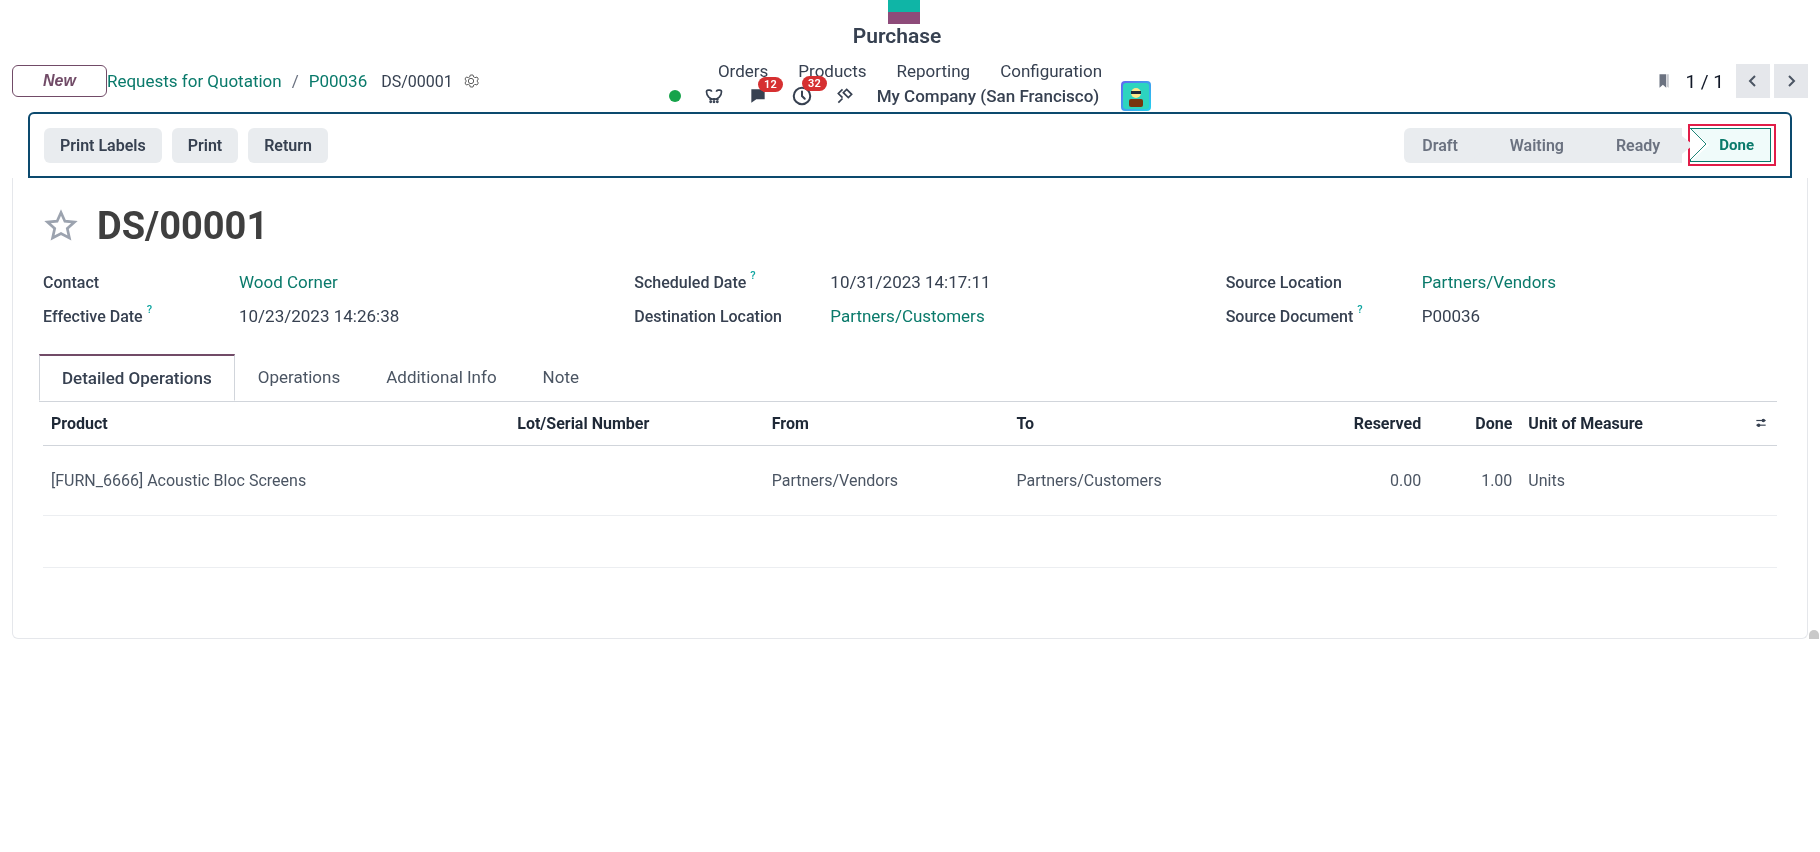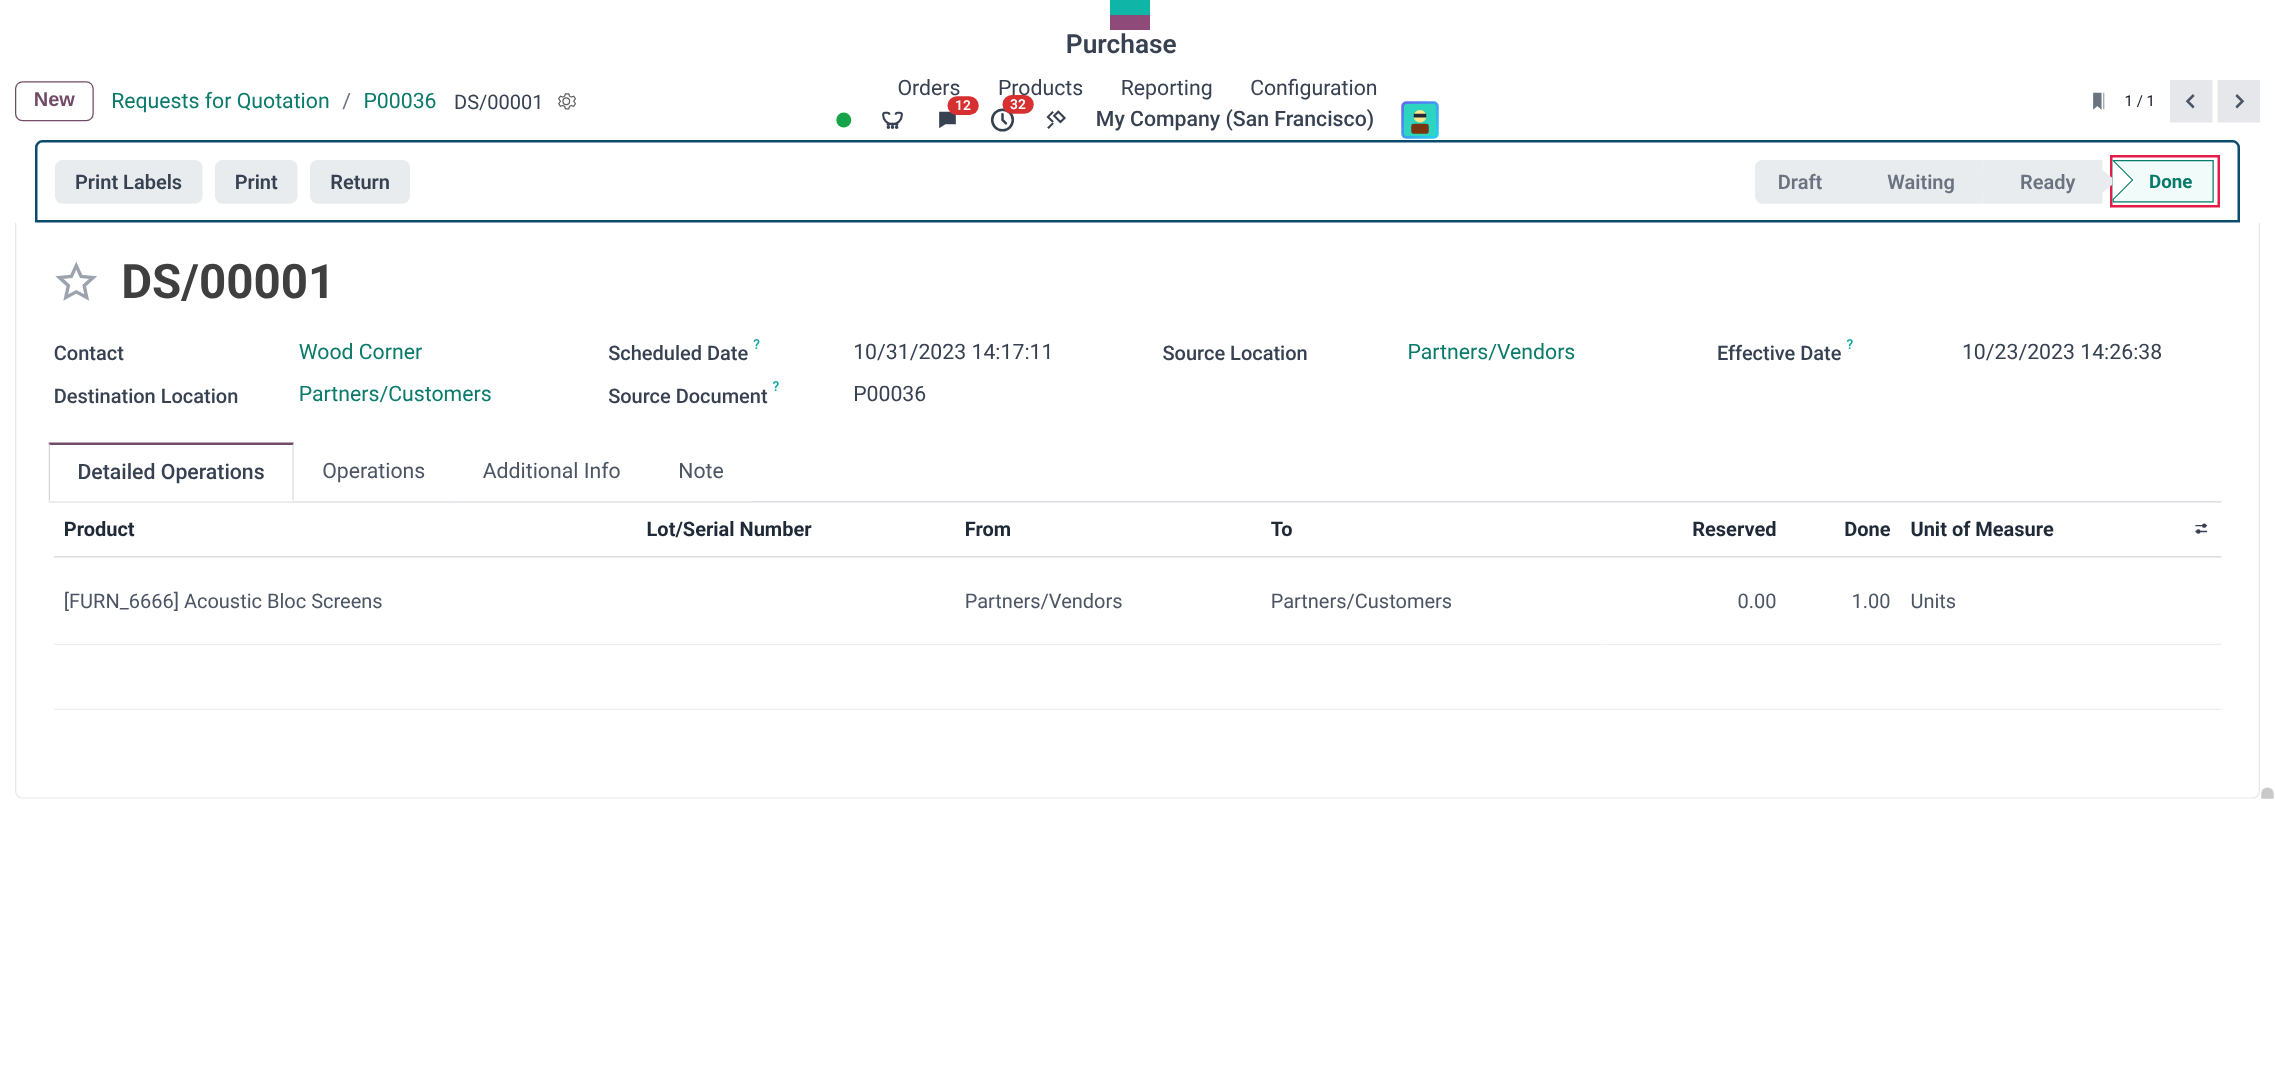--- a/index.html
+++ b/index.html
@@ -14,30 +14,30 @@
 .topnav-spacer { flex: 1; }
 .topnav-right { display: flex; align-items: center; gap: 22px; }
 .status-dot { width: 12px; height: 12px; border-radius: 50%; background: #16a34a; }
 .icon-btn { position: relative; cursor: pointer; color: #374151; }
 .badge { position: absolute; top: -9px; right: -14px; background: #d63031; color: #fff; font-size: 11px; border-radius: 10px; padding: 1px 6px; font-weight: 600; }
 .company-name { font-size: 17px; font-weight: 500; }
 .avatar { width: 30px; height: 30px; border-radius: 4px; background: linear-gradient(135deg,#6366f1,#22d3ee); display:flex; align-items:center; justify-content:center; color:#fff; font-weight:700; font-size:13px;}
 
 
 .subbar { display: flex; align-items: center; padding: 8px 12px 14px 12px; }
-.new-btn { border: 1.5px solid #714b67; color: #714b67; background: #fff; font-weight: 600; padding: 6px 14px; border-radius: 6px; font-size: 16px; margin-right: 14px; cursor: pointer; }
+.new-btn { border: 1.5px solid #714b67; color: #714b67; background: #fff; font-weight: 600; padding: 6px 30px; border-radius: 6px; font-size: 16px; cursor: pointer; font-style: italic; }
 .breadcrumbs { display: flex; gap: 14px; }
 .breadcrumb-line1 { display: flex; align-items: center; gap: 10px; font-size: 17px; }
 .bc-link { color: #0a7a6b; cursor: pointer; }
 .bc-sep { color: #6b7280; }
 .breadcrumb-line2 { display: flex; align-items: center; gap: 10px; color: #374151; font-size: 16px; }
 .gear-icon { color: #5f5f5f; cursor: pointer; }
 .subbar-spacer { flex: 1; }
 .pager-area { display: flex; align-items: center; gap: 12px; }
-.pager-text { font-size: 12px; color: #111827; }
+.pager-text { font-size: 19px; color: #111827; }
 .pager-btns { display:flex; }
 .pager-btn { width: 34px; height: 34px; background: #e5e7eb; display: flex; align-items: center; justify-content: center; cursor: pointer; color:#4b5563;}
 .pager-btn + .pager-btn { margin-left: 4px; }
 
 
 .actionbar { display: flex; align-items: center; padding: 10px 14px; border-bottom: 1px solid #e5e7eb; background: #fff; }
 .act-btn { background: #e9ecef; color: #374151; font-weight: 600; border-radius: 6px; padding: 8px 16px; font-size: 16px; margin-right: 10px; cursor: pointer; }
 .actionbar-spacer { flex: 1; }
 .status-steps { display: flex; align-items: center; }
 .step { position: relative; padding: 8px 22px 8px 30px; background: #e9ecef; color: #6b7280; font-weight: 600; font-size: 16px; }
@@ -47,21 +47,21 @@
 .step-done-inner { display:flex; align-items:center; background:#f0fbfa; border:1px solid #0a7a6b; color:#0a7a6b; font-weight:700; padding: 7px 16px 7px 28px; position:relative; }
 .step-done-inner::before { content:""; position:absolute; left:0; top:0; bottom:0; width:18px; background:#fff; clip-path: polygon(0 0, 100% 50%, 0 100%); border-left:0;}
 .step-done-chevron { position:absolute; left:-1px; top:-1px; bottom:-1px; width:18px; }
 
 
 .form-wrap { border: 1px solid #e5e7eb; border-top: none; border-radius: 0 0 6px 6px; margin: 0 12px; padding: 26px 30px 0 30px; position:relative; }
 .title-row { display: flex; align-items: center; gap: 18px; margin-bottom: 24px; }
 .star-icon { color: #9ca3af; }
 .record-title { font-size: 38px; font-weight: 700; color: #3f3f3f; }
 
-.fields-grid { display: grid; grid-template-columns: 1fr 1fr 1fr 1fr; column-gap: 40px; row-gap: 14px; margin-bottom: 28px; }
+.fields-grid { display: grid; grid-template-columns: 1fr 1fr 1fr; column-gap: 40px; row-gap: 14px; margin-bottom: 28px; }
 .field-row { display: grid; grid-template-columns: 196px 1fr; align-items: center; }
 .field-label { color: #374151; font-size: 16px; font-weight: 500; display:flex; align-items:flex-start; gap:4px;}
 .help-q { color: #0ea5a0; font-size: 11px; position: relative; top: -4px; }
 .field-val { color: #374151; font-size: 17px; }
 .field-val.link { color: #0a7a6b; cursor: pointer; }
 
 
 .tabs { display: flex; border-bottom: 1px solid #d1d5db; margin-bottom: 0; margin-left: -4px;}
 .tab { padding: 12px 22px; font-size: 17px; color: #374151; border: 1px solid transparent; cursor: pointer; background:#fff;}
 .tab.active { border: 1px solid #d1d5db; border-bottom-color: #fff; border-top: 2px solid #714b67; font-weight: 500; }

